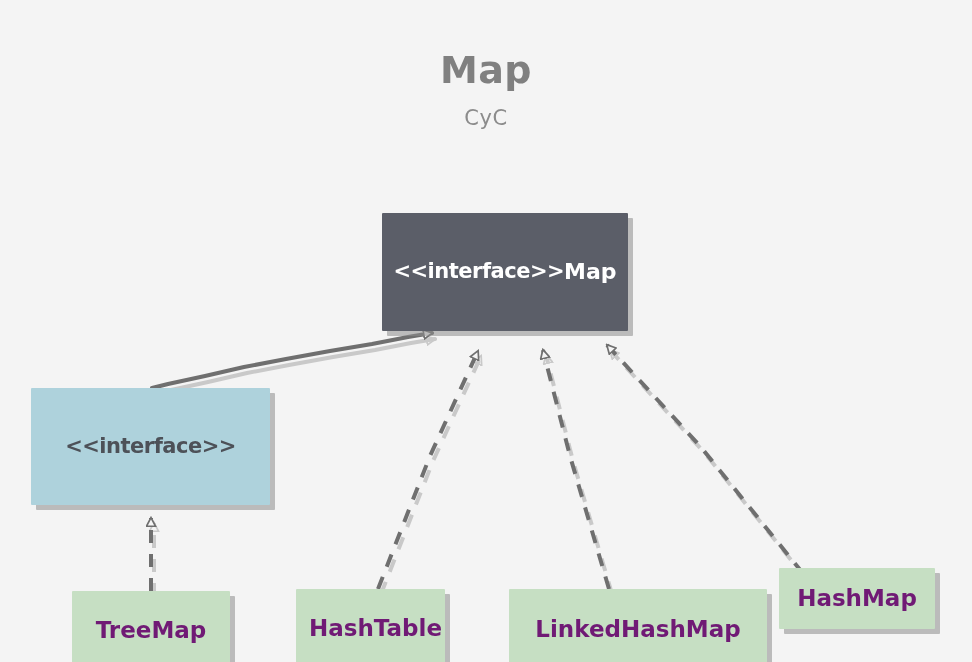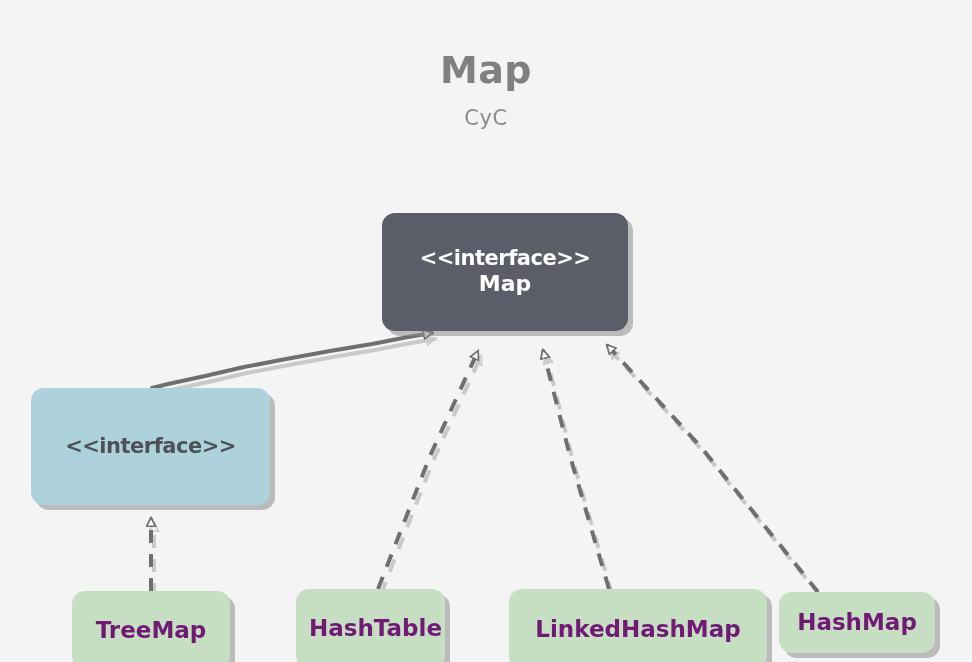--- a/index.html
+++ b/index.html
@@ -54,24 +54,24 @@
     width: 972px;
     height: 662px;
     z-index: 1;
     pointer-events: none;
   }
 
   
   .node {
     position: absolute;
     z-index: 2;
-    border-radius: 13px;
+    border-radius: 1px;
     box-sizing: border-box;
     display: flex;
-    flex-direction: column;
+    flex-direction: row;
     align-items: center;
     justify-content: center;
     box-shadow: 5px 5px 0 0 rgba(140,140,140,0.55);
     text-align: center;
     line-height: 1.22;
   }
   .node .stereotype {
     font-size: 21px;
     font-weight: bold;
     letter-spacing: -0.5px;
@@ -98,21 +98,21 @@
   .node.concrete .cls-name {
     font-size: 23px;
   }
 
   
   #node-map          { left: 382px; top: 177px; width: 246px; height: 118px; }
   #node-sortedmap    { left: 31px;  top: 352px; width: 239px; height: 117px; }
   #node-treemap      { left: 72px;  top: 555px; width: 158px; height: 78px;  }
   #node-hashtable    { left: 296px; top: 553px; width: 149px; height: 79px;  }
   #node-linkedhashmap{ left: 509px; top: 553px; width: 258px; height: 80px;  }
-  #node-hashmap      { left: 779px; top: 556px; width: 156px; height: 61px;  }
+  #node-hashmap      { left: 779px; top: 532px; width: 156px; height: 61px;  }
 
   
   #node-hashtable .cls-name {
     position: relative;
     left: 5px;
   }
 </style>
 </head>
 <body>
 

